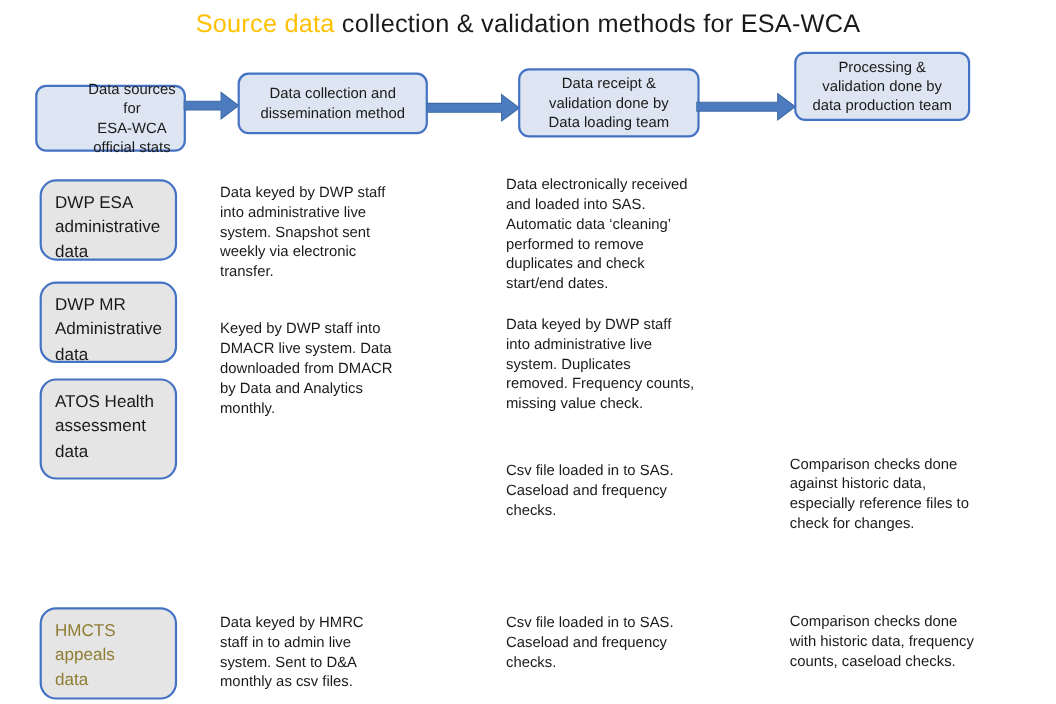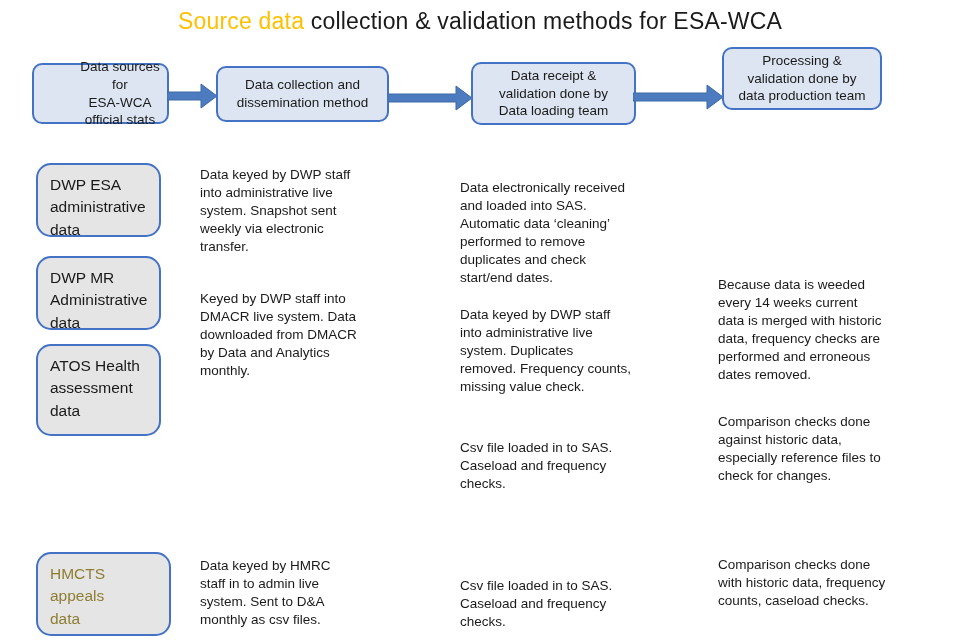--- a/index.html
+++ b/index.html
@@ -12,44 +12,44 @@
     text-align:center;font-size:23px;font-weight:400;color:#1a1a1a;letter-spacing:.2px;
   }
   .title .hl{color:#FFC000;}
   .flow-box{
     position:absolute;box-sizing:border-box;
     background:#DCE5F1;border:2px solid #4472C4;border-radius:10px;
     display:flex;align-items:center;justify-content:center;
     text-align:center;font-size:13.5px;line-height:1.32;white-space:pre-line;
     padding:2px 6px;color:#1a1a1a;
   }
-  .fb1{left:32px;top:63px;width:137px;height:61px;padding-left:45px;}
+  .fb1{left:32px;top:77px;width:137px;height:61px;padding-left:45px;}
   .fb2{left:216px;top:66px;width:173px;height:56px;}
   .fb3{left:471px;top:62px;width:165px;height:63px;}
   .fb4{left:722px;top:47px;width:160px;height:63px;}
   .arrow{position:absolute;}
   .a1{left:167px;top:82px;}
   .a2{left:388px;top:84px;}
   .a3{left:633px;top:83px;}
   .label-box{
     position:absolute;box-sizing:border-box;
     background:#e5e5e5;border:2.5px solid #4472C4;border-radius:15px;
     font-size:15.5px;line-height:1.45;white-space:pre-line;
     padding:9px 8px 6px 12px;color:#1a1a1a;
   }
   .lb1{left:36px;top:163px;width:125px;height:74px;}
   .lb2{left:36px;top:256px;width:125px;height:74px;}
   .lb3{left:36px;top:344px;width:125px;height:92px;}
-  .lb4{left:36px;top:552px;width:135px;height:84px;}
+  .lb4{left:36px;top:552px;width:125px;height:84px;}
   .lb4{color:#8E7D33;}
   .cell{
     position:absolute;font-size:13.5px;line-height:1.33;white-space:pre-line;color:#1a1a1a;
   }
   .c2{left:200px;width:205px;}
-  .c3{left:460px;width:205px;margin-top:20px;}
+  .c3{left:460px;width:205px;}
   .c4{left:718px;width:210px;}
   .r1c2{top:166px;} .r1c3{top:159px;} .r1c4{top:161px;}
   .r2c2{top:290px;} .r2c3{top:286px;} .r2c4{top:276px;}
   .r3c2{top:402px;} .r3c3{top:419px;} .r3c4{top:413px;}
   .r4c2{top:557px;} .r4c3{top:557px;} .r4c4{top:556px;}
 </style>
 </head>
 <body>
 
 <div class="canvas">
@@ -98,26 +98,20 @@
   <div class="cell c2 r2c2">Keyed by DWP staff into
 DMACR live system. Data
 downloaded from DMACR
 by Data and Analytics
 monthly.</div>
   <div class="cell c3 r2c3">Data keyed by DWP staff
 into administrative live
 system. Duplicates
 removed. Frequency counts,
 missing value check.</div>
-  <div class="cell c4 r2c4">Because data is weeded
-every 14 weeks current
-data is merged with historic
-data, frequency checks are
-performed and erroneous
-dates removed.</div>
 
   <div class="label-box lb3">ATOS Health
 assessment
 data</div>
   <div class="cell c3 r3c3">Csv file loaded in to SAS.
 Caseload and frequency
 checks.</div>
   <div class="cell c4 r3c4">Comparison checks done
 against historic data,
 especially reference files to

